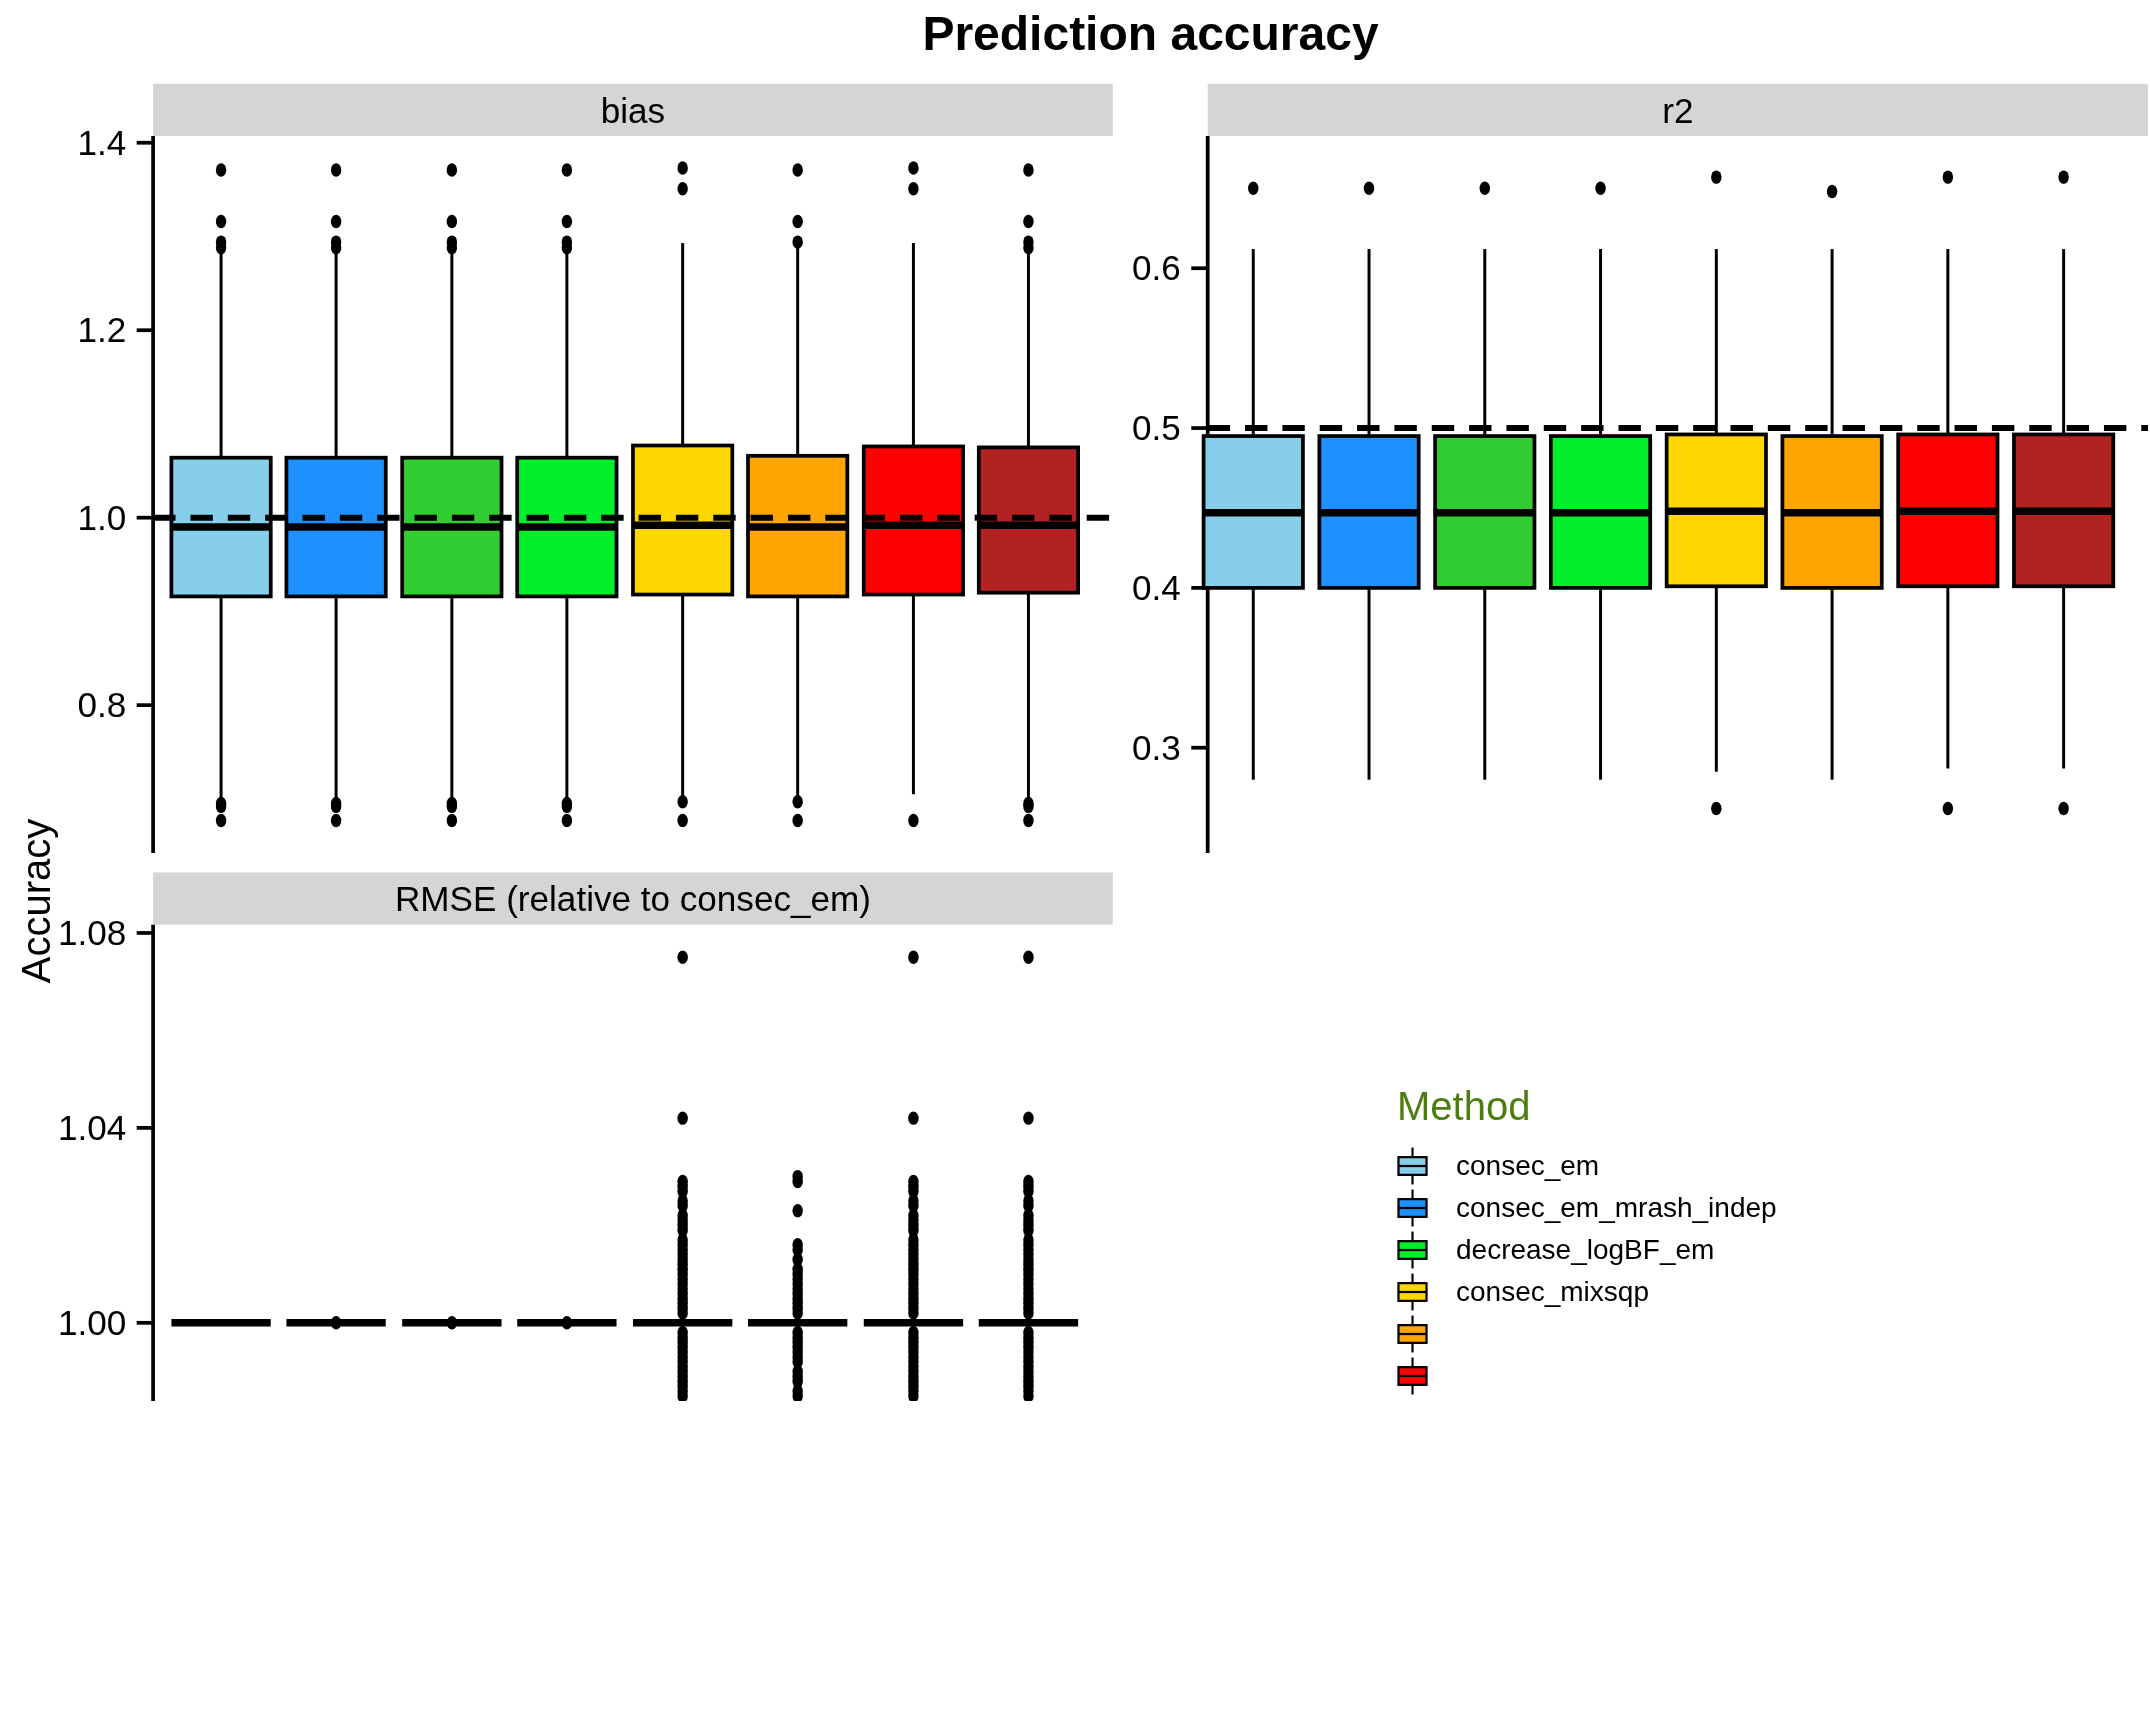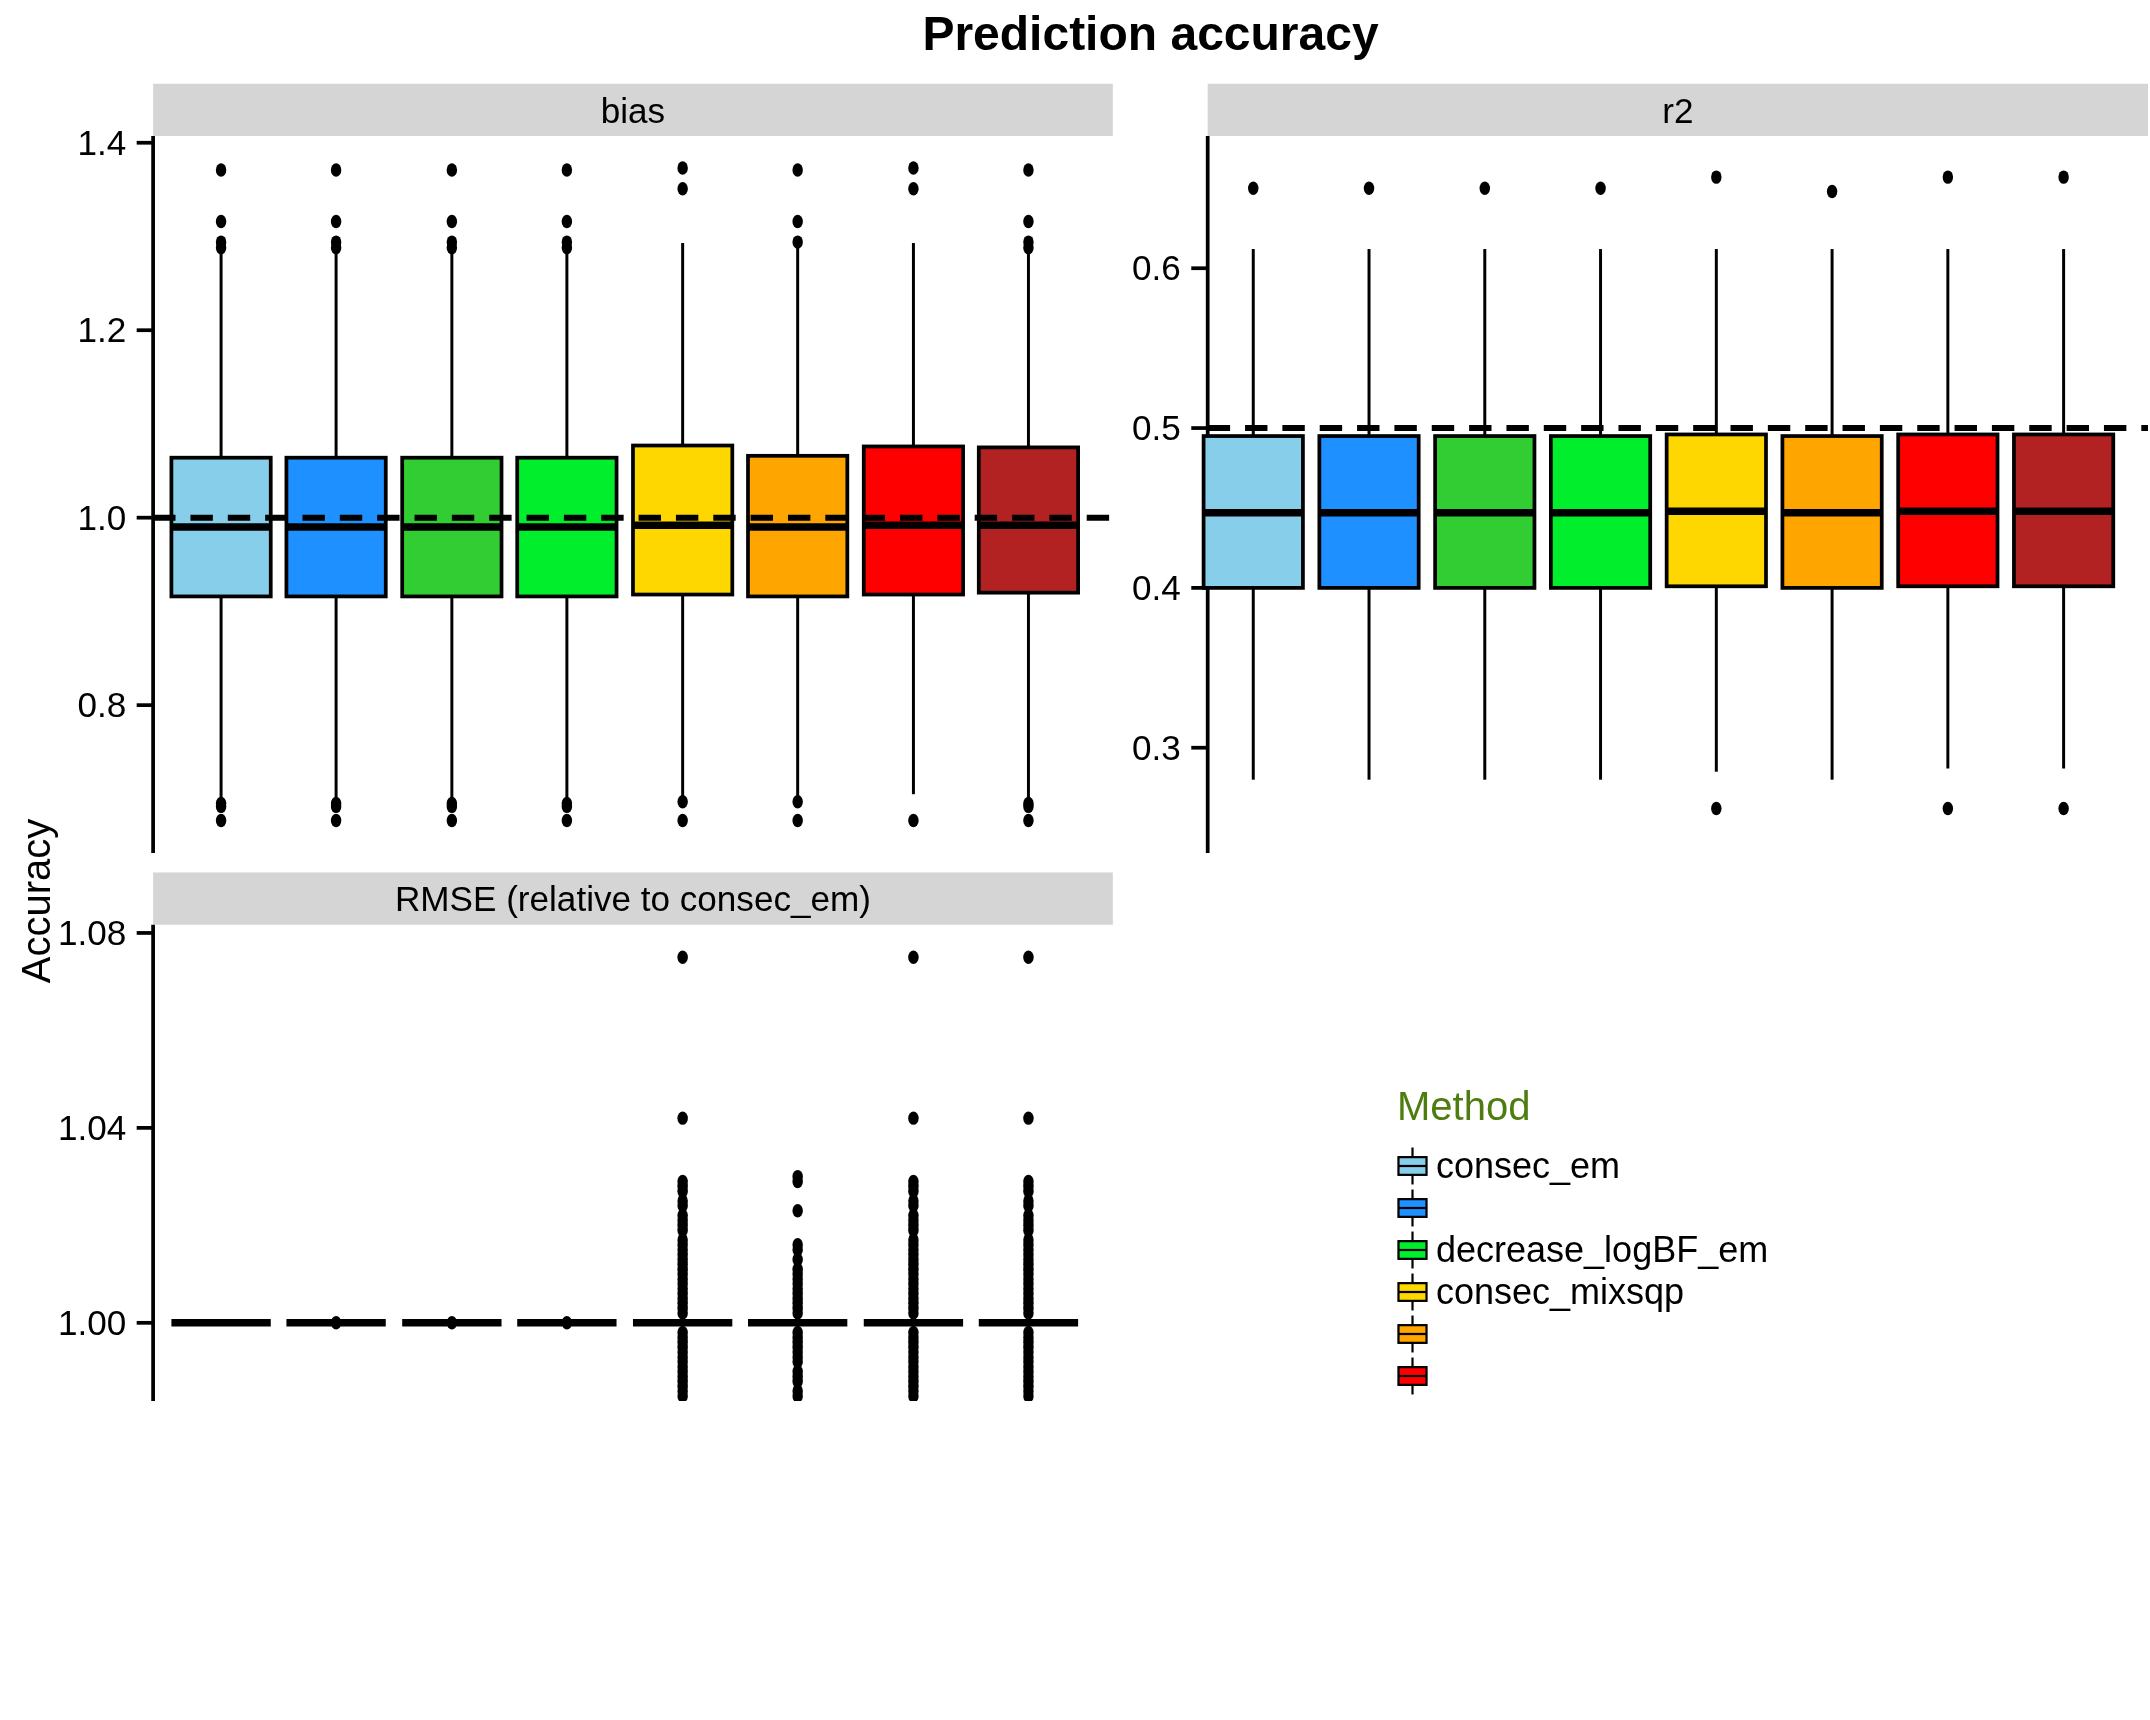--- a/index.html
+++ b/index.html
@@ -6,21 +6,21 @@
   body{font-family:"Liberation Sans", sans-serif;}
   .fig{position:relative;width:2151px;height:1401px;background:#ffffff;overflow:hidden;}
   .title{position:absolute;left:153px;top:6px;width:1995px;text-align:center;
          font-size:48px;font-weight:bold;color:#000;}
   .ylabel{position:absolute;left:-9px;top:901px;transform:translate(-50%,-50%) rotate(-90deg);
           transform-origin:center;font-size:40px;color:#000;white-space:nowrap;margin-left:45px;}
   svg text{font-family:"Liberation Sans", sans-serif;fill:#000;}
   .legend{position:absolute;left:1397px;top:1084px;}
   .legend-title{font-size:40px;color:#4d7c0f;margin-bottom:16.4px;}
   .legend-item{display:flex;align-items:center;height:42px;}
-  .legend-label{font-size:36px;color:#000;margin-left:8px;white-space:nowrap;}
+  .legend-label{font-size:28px;color:#000;margin-left:28px;white-space:nowrap;}
 </style>
 </head>
 <body>
 
 <div class="fig">
   <div class="title">Prediction accuracy</div>
   <div class="ylabel">Accuracy</div>
   <svg id="plot" width="2151" height="1721" viewBox="0 0 2880 2304">
       <g>
         <rect x="205" y="112" width="1285" height="70" fill="#D5D5D5"></rect>
@@ -441,20 +441,21 @@
             <line x1="2" y1="28" x2="40" y2="28" stroke="#000" stroke-width="3"></line>
           </svg>
           <span class="legend-label">consec_em</span>
         </div>
         <div class="legend-item">
           <svg width="31" height="42" viewBox="0 0 42 56">
             <line x1="21" y1="3" x2="21" y2="53" stroke="#000" stroke-width="3"></line>
             <rect x="2" y="16" width="38" height="24" fill="#1E90FF" stroke="#000" stroke-width="3"></rect>
             <line x1="2" y1="28" x2="40" y2="28" stroke="#000" stroke-width="3"></line>
           </svg>
+          <span class="legend-label">consec_em_mrash_indep</span>
         </div>
         <div class="legend-item">
           <svg width="31" height="42" viewBox="0 0 42 56">
             <line x1="21" y1="3" x2="21" y2="53" stroke="#000" stroke-width="3"></line>
             <rect x="2" y="16" width="38" height="24" fill="#00EE2C" stroke="#000" stroke-width="3"></rect>
             <line x1="2" y1="28" x2="40" y2="28" stroke="#000" stroke-width="3"></line>
           </svg>
           <span class="legend-label">decrease_logBF_em</span>
         </div>
         <div class="legend-item">

